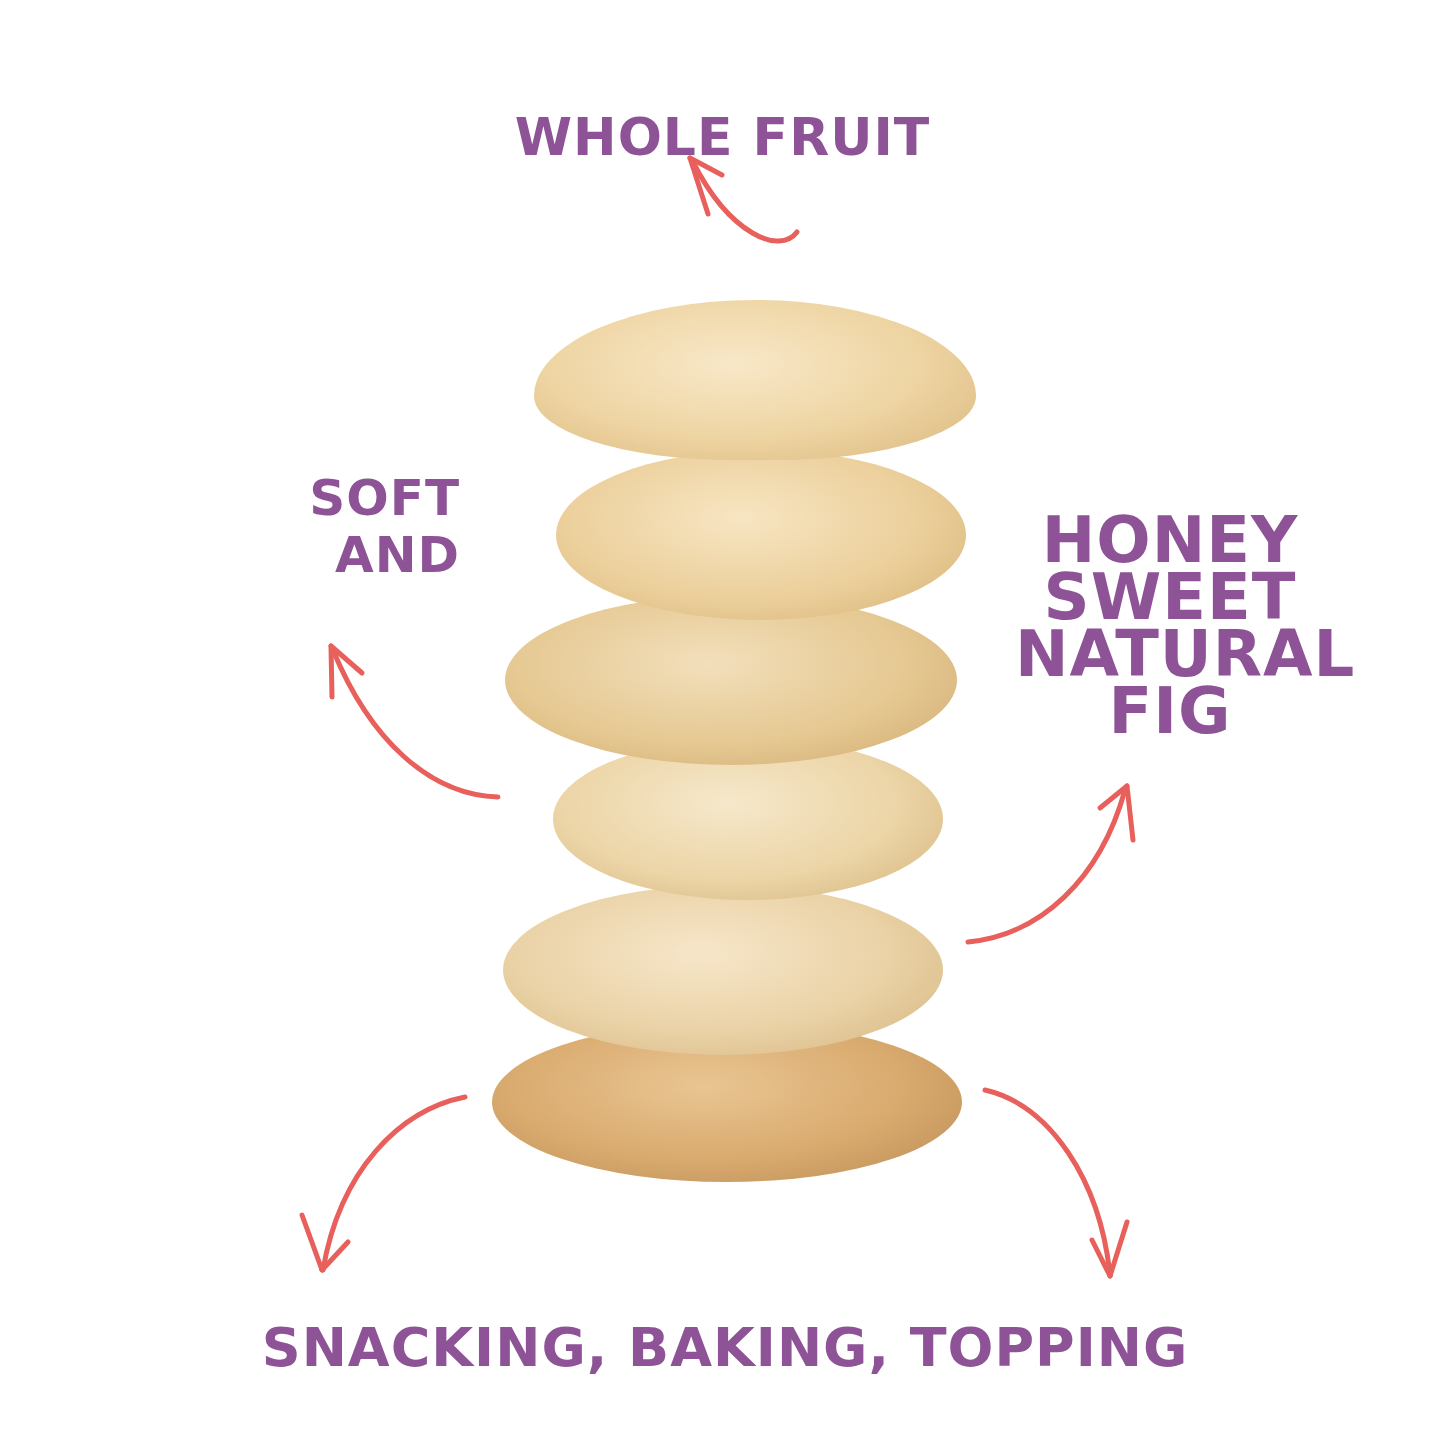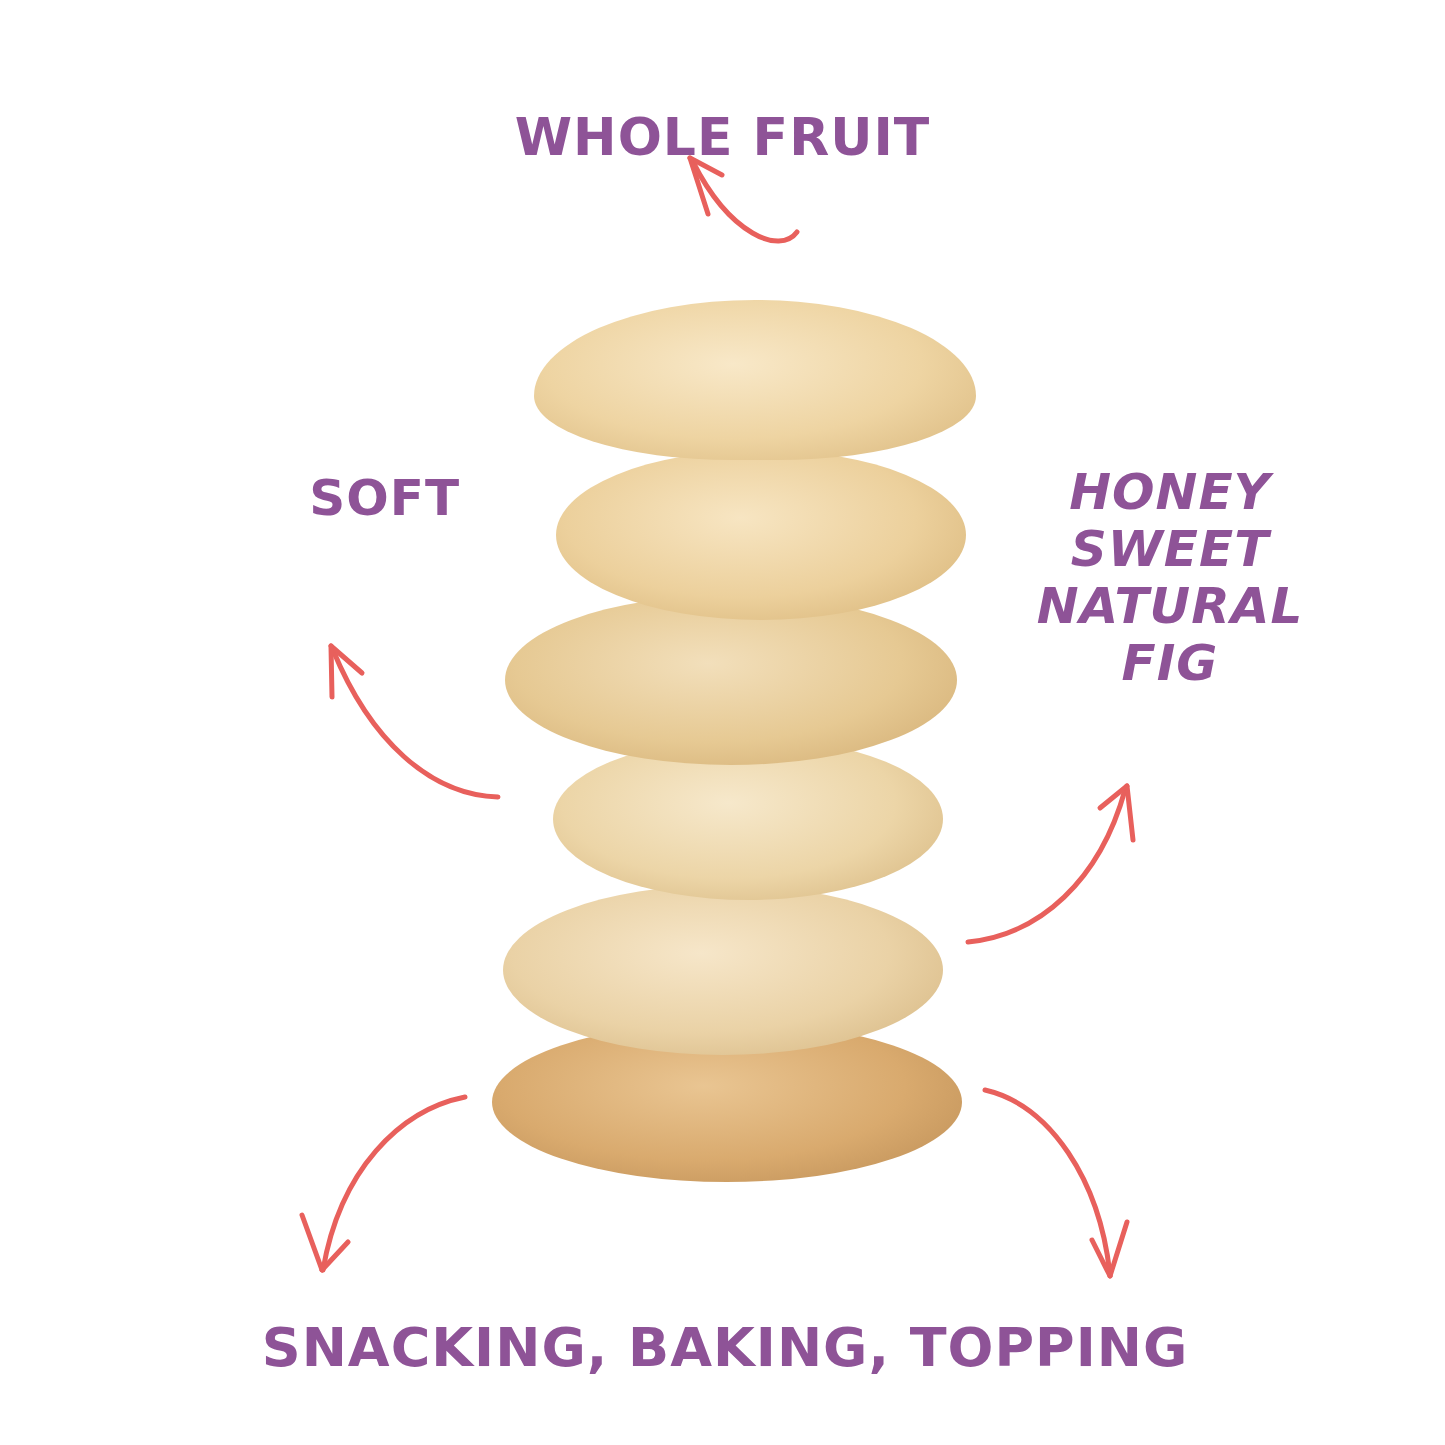--- a/index.html
+++ b/index.html
@@ -1,21 +1,21 @@
 <!DOCTYPE html>
 <html><head>
 <meta charset="utf-8">
 <style>
   html, body { margin:0; padding:0; background:#ffffff; }
   body { width:1445px; height:1445px; position:relative; overflow:hidden; font-family:"DejaVu Sans", sans-serif; }
   .label { position:absolute; color:#8e5397; font-weight:bold; text-align:center; letter-spacing:1px; line-height:1.12;margin-top:22px; }
   .label span { display:block; }
   #whole { left:500px; top:86px; width:445px; font-size:52px; }
   #soft { left:160px; top:448px; width:300px; font-size:50px; line-height:57px;text-align:right; }
-  #honey { left:1015px; top:442px; width:310px; font-size:50px; line-height:57px;font-style:italic; }
+  #honey { left:1015px; top:490px; width:310px; font-size:64px; line-height:57px; }
   #uses { left:250px; top:1296px; width:950px; font-size:54px; }
   svg.arrows { position:absolute; left:0; top:0; }
   .fig { position:absolute; border-radius:50%; }
 </style>
 </head>
 <body>
 
 <div>
   <div class="fig" style="left:492px;top:1022px;width:470px;height:160px;background:radial-gradient(ellipse at 45% 40%,#e9c592 0%,#d9aa6e 55%,#b98a52 100%);"></div>
   <div class="fig" style="left:503px;top:885px;width:440px;height:170px;background:radial-gradient(ellipse at 45% 40%,#f6e6c9 0%,#ead2a6 55%,#d2b27c 100%);"></div>
@@ -52,20 +52,21 @@
       <path d="M1110 1276 L1092 1240"></path>
       <path d="M1110 1276 L1127 1222"></path>
     </g>
   </g>
 </svg>
 
 <div id="whole" class="label">WHOLE FRUIT</div>
 
 <div id="soft" class="label">
   <span>SOFT</span>
+  <span>AND</span>
 </div>
 
 <div id="honey" class="label">
   <span>HONEY</span>
   <span>SWEET</span>
   <span>NATURAL</span>
   <span>FIG</span>
 </div>
 
 <div id="uses" class="label">SNACKING, BAKING, TOPPING</div>

